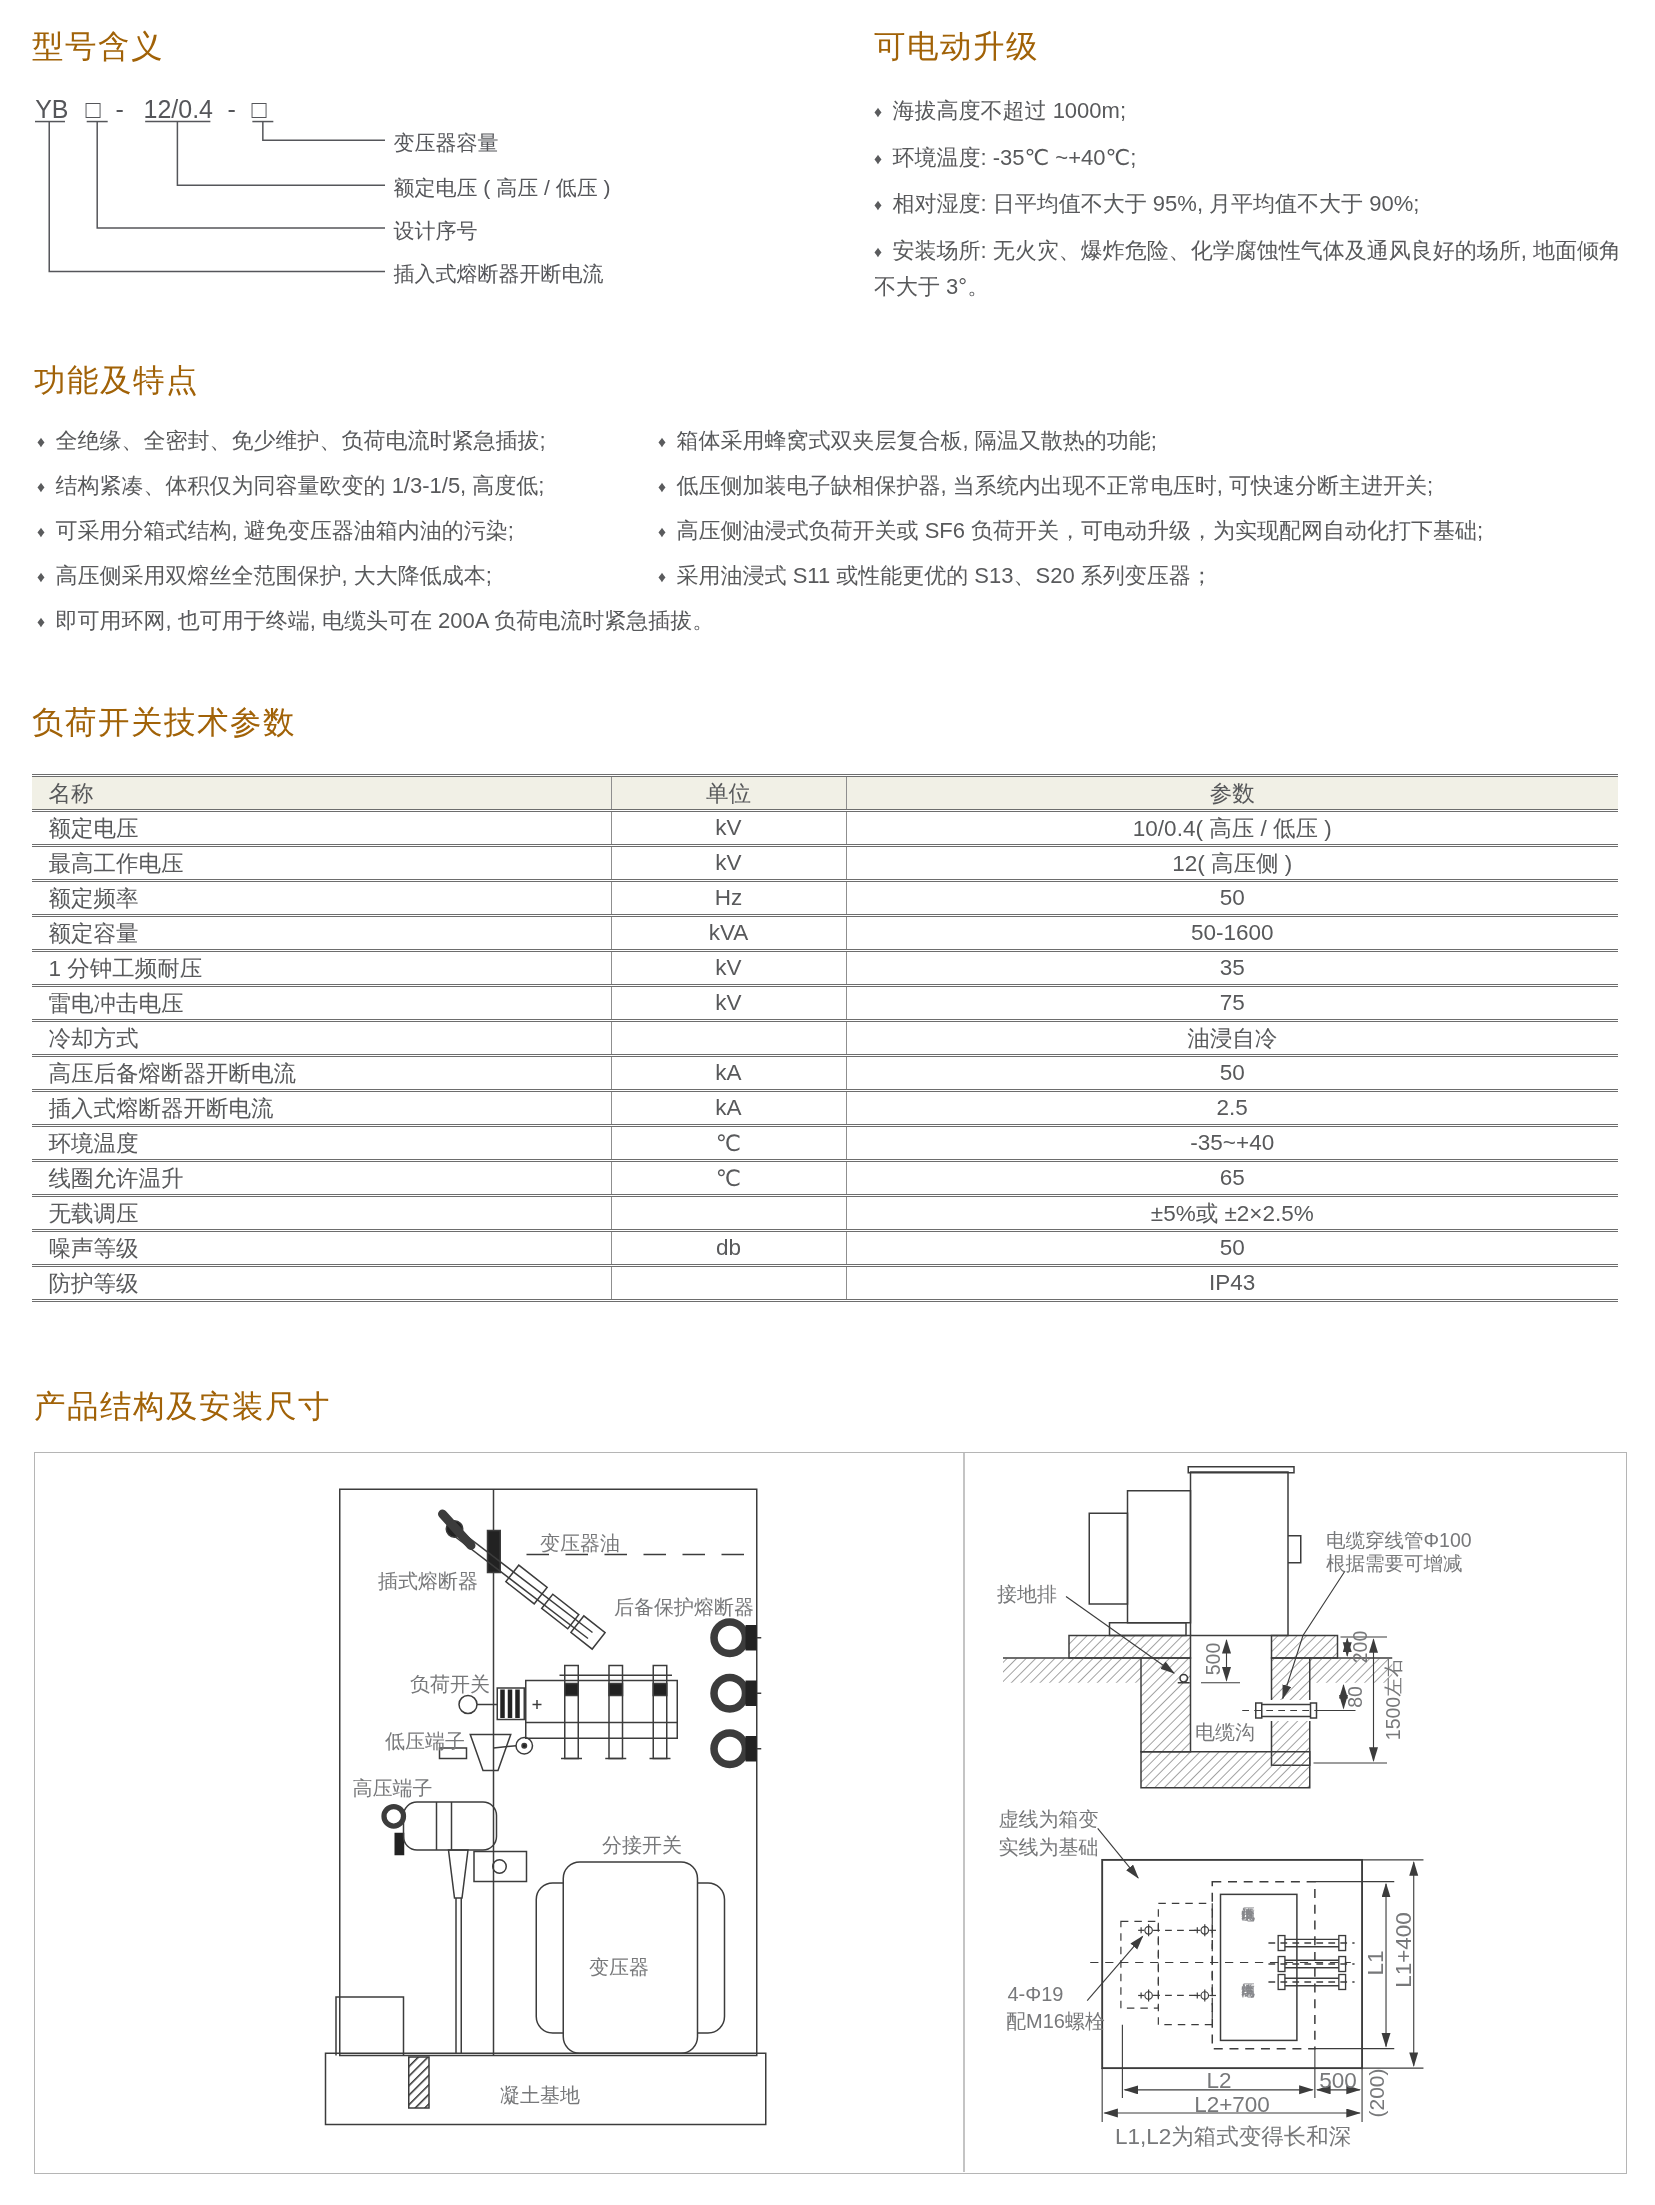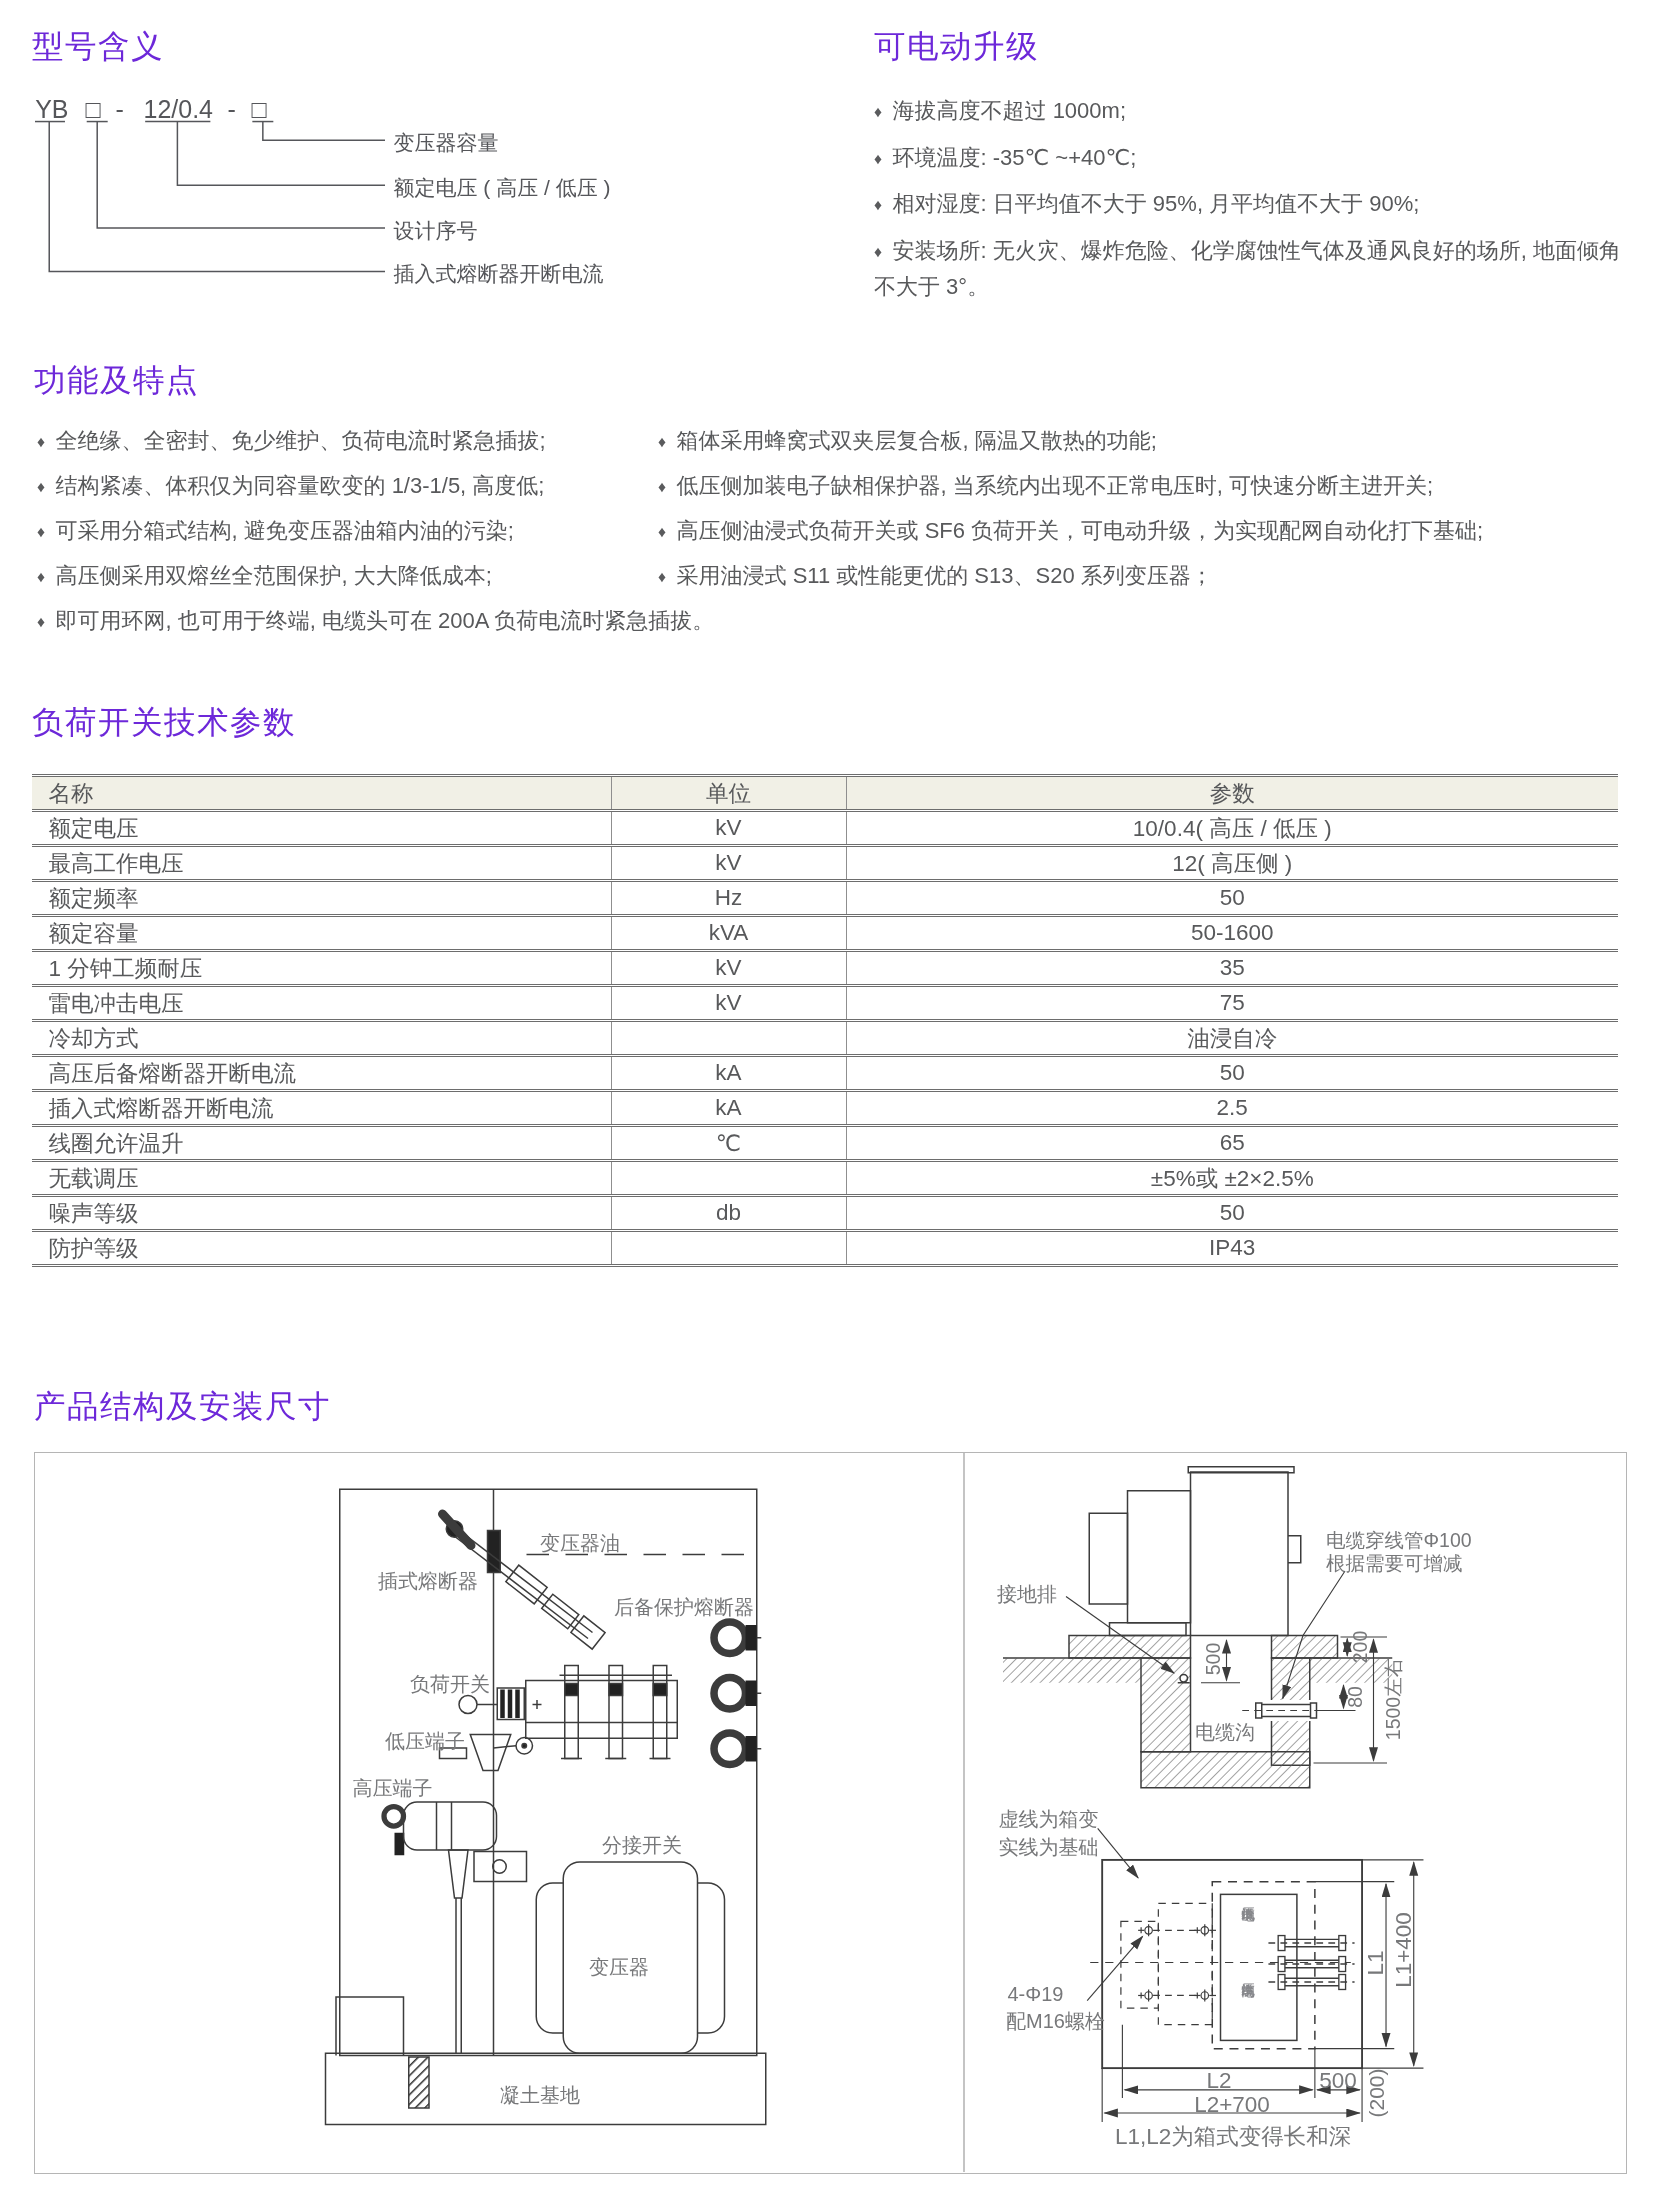--- a/index.html
+++ b/index.html
@@ -3,21 +3,21 @@
 <meta charset="utf-8">
 <style>
   * { margin:0; padding:0; box-sizing:border-box; }
   html,body { background:#fff; }
   body {
     width:1656px; height:2205px; position:relative;
     font-family:"Liberation Sans","DejaVu Sans",sans-serif;
     color:#58595b; overflow:hidden;
   }
   .sec-title{
-    position:absolute; font-size:31.5px; color:#6d28d9;
+    position:absolute; font-size:31.5px; color:#a16207;
     letter-spacing:1.5px; white-space:nowrap; font-weight:normal;
   }
   
   .bullet-item{ position:absolute; font-size:22px; line-height:34px; color:#58595b; }
   .diamond{ font-size:15.7px; margin-right:10.5px; position:relative; top:-1.5px; color:#5a5b5d; }
   .nowrap{ white-space:nowrap; }
   
   #model-diagram{ position:absolute; left:22.5px; top:84px; width:757px; height:225px; }
   #model-diagram .code{ position:absolute; font-size:25px; color:#55565a; white-space:nowrap; }
   #model-diagram .mlabel{ position:absolute; left:371px; font-size:21px; color:#55565a; white-space:nowrap; }
@@ -187,20 +187,25 @@
       </tr>
     <tr>
         <td>高压后备熔断器开断电流</td>
         <td class="c2">kA</td>
         <td>50</td>
       </tr>
     <tr>
         <td>插入式熔断器开断电流</td>
         <td class="c2">kA</td>
         <td>2.5</td>
+      </tr>
+    <tr>
+        <td>环境温度</td>
+        <td class="c2">℃</td>
+        <td>-35~+40</td>
       </tr>
     <tr>
         <td>线圈允许温升</td>
         <td class="c2">℃</td>
         <td>65</td>
       </tr>
     <tr>
         <td>无载调压</td>
         <td class="c2"></td>
         <td>±5%或 ±2×2.5%</td>

